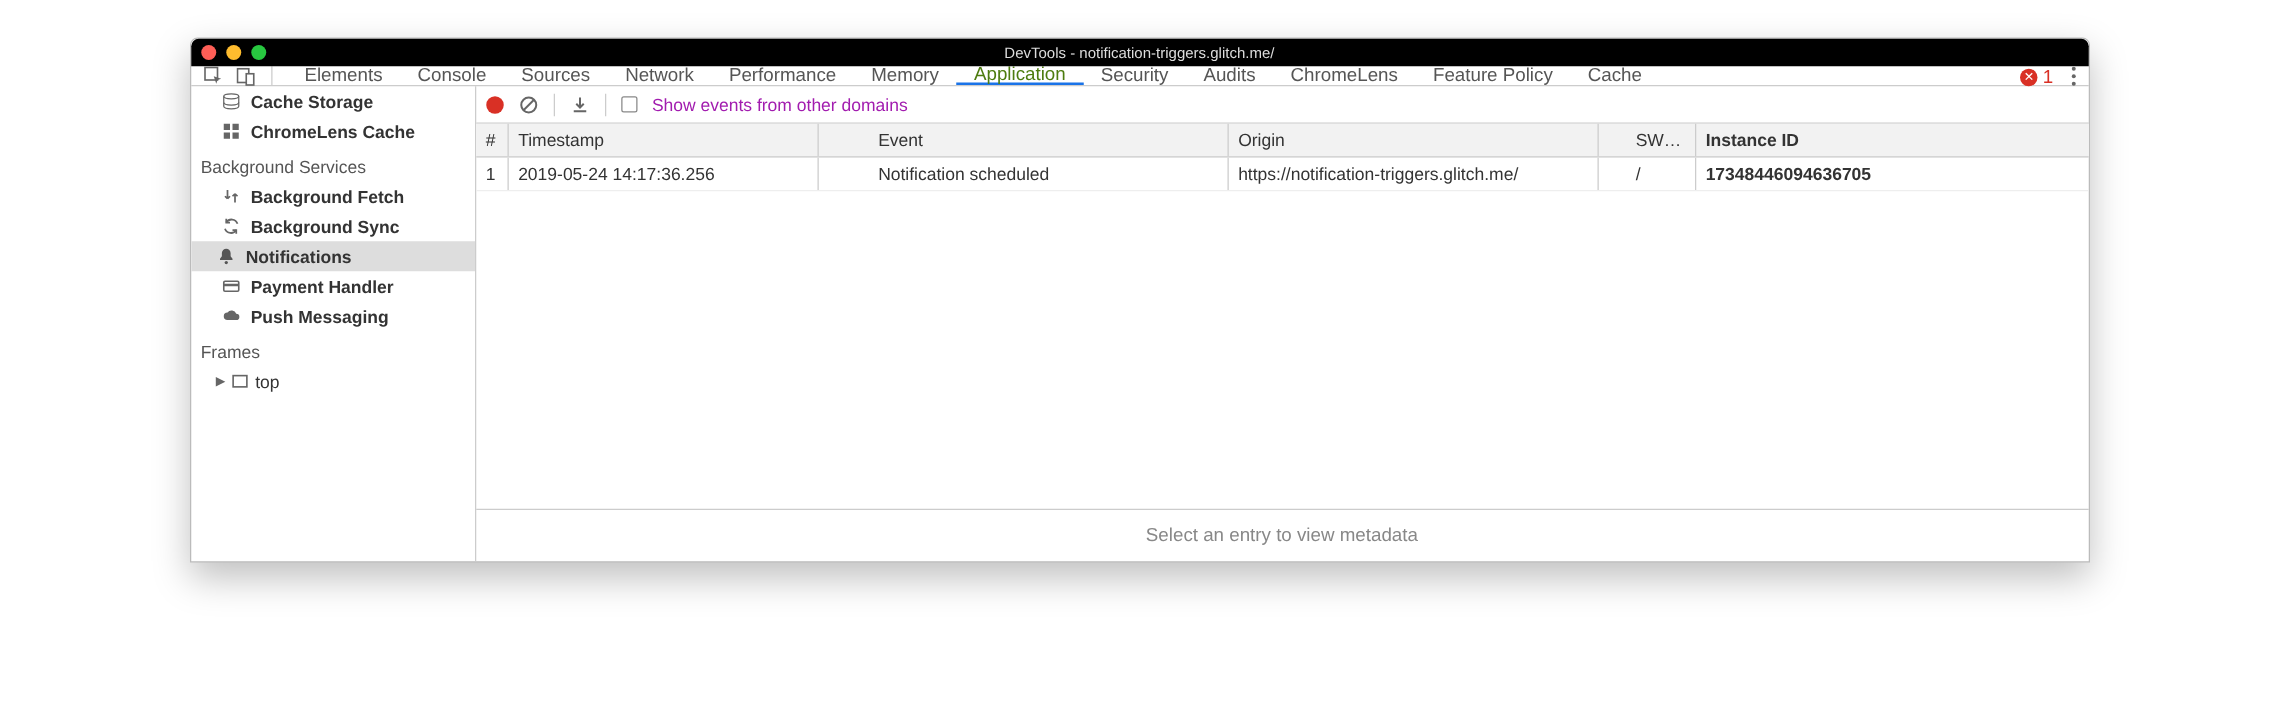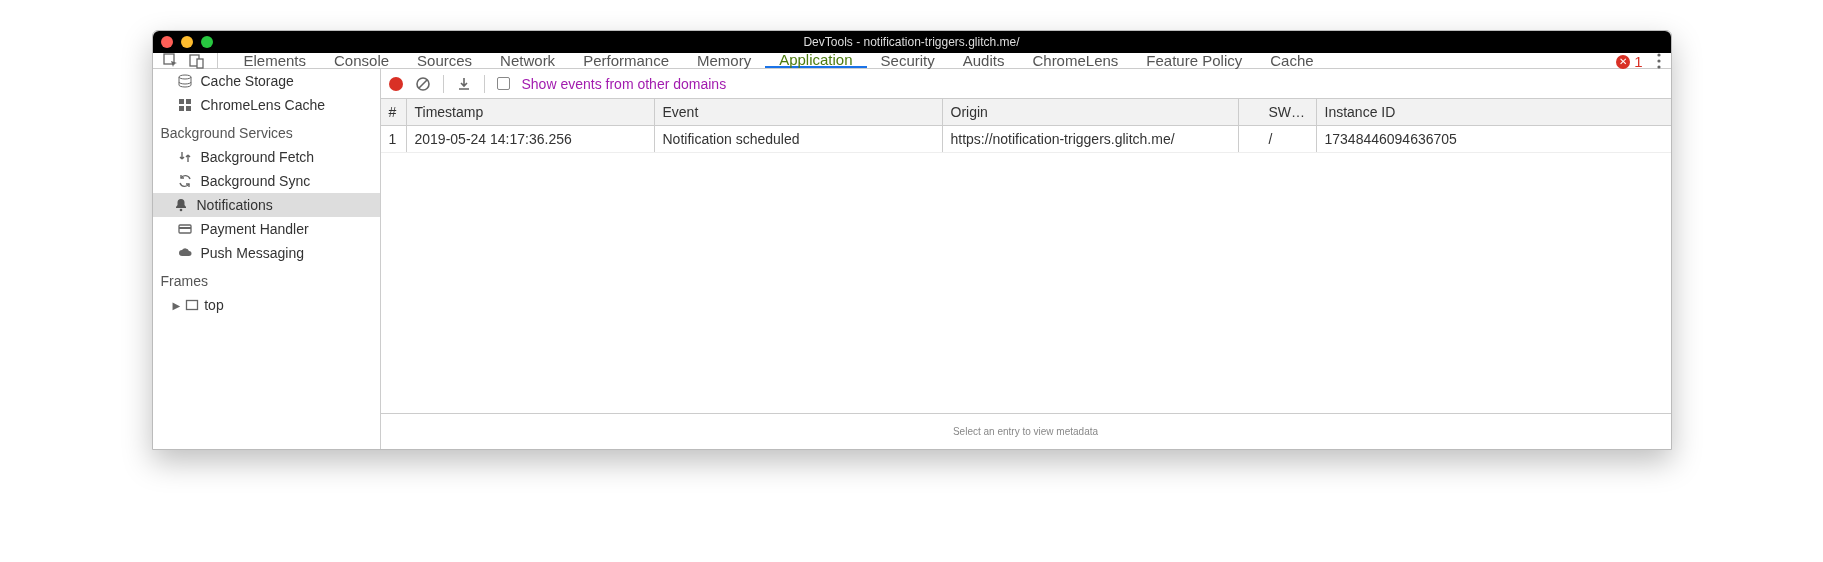--- a/index.html
+++ b/index.html
@@ -15,43 +15,43 @@
 .tabs { height: 16px; border-bottom: 1px solid #ccc; display: flex; align-items: flex-start; padding: 0 10px; font-size: 15px; color: #555; }
 .tabs .tool-icons { display: flex; gap: 10px; align-items: center; padding-right: 12px; border-right: 1px solid #ccc; margin-right: 12px; height: 100%; }
 .tabs .tab { padding: 0 14px; height: 100%; display: flex; align-items: center; cursor: pointer; }
 .tabs .tab.active { color: #4d7c0f; border-bottom: 2px solid #1a73e8; }
 .tabs .spacer { flex: 1; }
 .tabs .err { display: flex; align-items: center; gap: 4px; color: #d93025; }
 .tabs .err-circ { width: 14px; height: 14px; border-radius: 50%; background: #d93025; color: #fff; font-size: 10px; display: flex; align-items: center; justify-content: center; }
 .tabs .menu-dots { margin-left: 14px; cursor: pointer; color: #666; }
 .body { flex: 1; display: flex; min-height: 0; }
 .sidebar { width: 228px; border-right: 1px solid #ccc; font-size: 14px; color: #333; overflow: auto; }
-.sidebar .item { display: flex; align-items: center; gap: 8px; padding: 4px 10px 4px 24px; cursor: pointer; }
+.sidebar .item { display: flex; align-items: center; gap: 8px; padding: 4px 10px 4px 24px; cursor: pointer; font-weight: bold; }
 .sidebar .item.selected { background: #ddd; padding-left: 20px; }
 .sidebar .section { padding: 8px 8px 4px; color: #555; }
 .sidebar .frame-item { display: flex; align-items: center; gap: 4px; padding: 4px 10px 4px 20px; }
 .icon { width: 16px; height: 16px; display: inline-flex; align-items: center; justify-content: center; color: #666; }
 .main { flex: 1; display: flex; flex-direction: column; min-width: 0; }
 .toolbar { height: 30px; border-bottom: 1px solid #ccc; display: flex; align-items: center; padding: 0 8px; gap: 12px; font-size: 14px; color: #a21caf; }
 .rec { width: 14px; height: 14px; border-radius: 50%; background: #d93025; }
 .divider { width: 1px; height: 18px; background: #ccc; }
 .checkbox { width: 13px; height: 13px; border: 1px solid #888; border-radius: 2px; background: #fff; }
 .table-wrap { flex: 1; display: flex; flex-direction: column; min-height: 0; }
 .thead, .trow { display: flex; font-size: 14px; }
 .thead { background: #f2f2f2; border-bottom: 1px solid #ccc; color: #333; }
 .cell { padding: 5px 8px; border-right: 1px solid #ccc; overflow: hidden; text-overflow: ellipsis; white-space: nowrap; }
 .c-num { width: 26px; text-align: left; }
 .c-ts { width: 248px; }
-.c-ev { width: 288px; }
+.c-ev { width: 288px; margin-left: 40px; }
 .c-or { width: 296px; }
 .c-sw { width: 56px; margin-left: 22px; }
-.c-id { flex: 1; border-right: none; }
+.c-id { flex: 1; border-right: none; font-weight: bold; }
 .tbody { flex: 1; overflow: auto; border-bottom: 1px solid #ccc; }
 .trow { border-bottom: 1px solid #eee; color: #333; }
-.placeholder { text-align: center; color: #888; font-size: 10px; padding: 12px 0; }
+.placeholder { text-align: center; color: #888; font-size: 15px; padding: 12px 0; }
 svg { display: block; }
 </style>
 </head>
 <body>
 
 <div class="window">
   <div class="titlebar">
     <div class="traffic">
       <div class="dot red"></div>
       <div class="dot yellow"></div>

